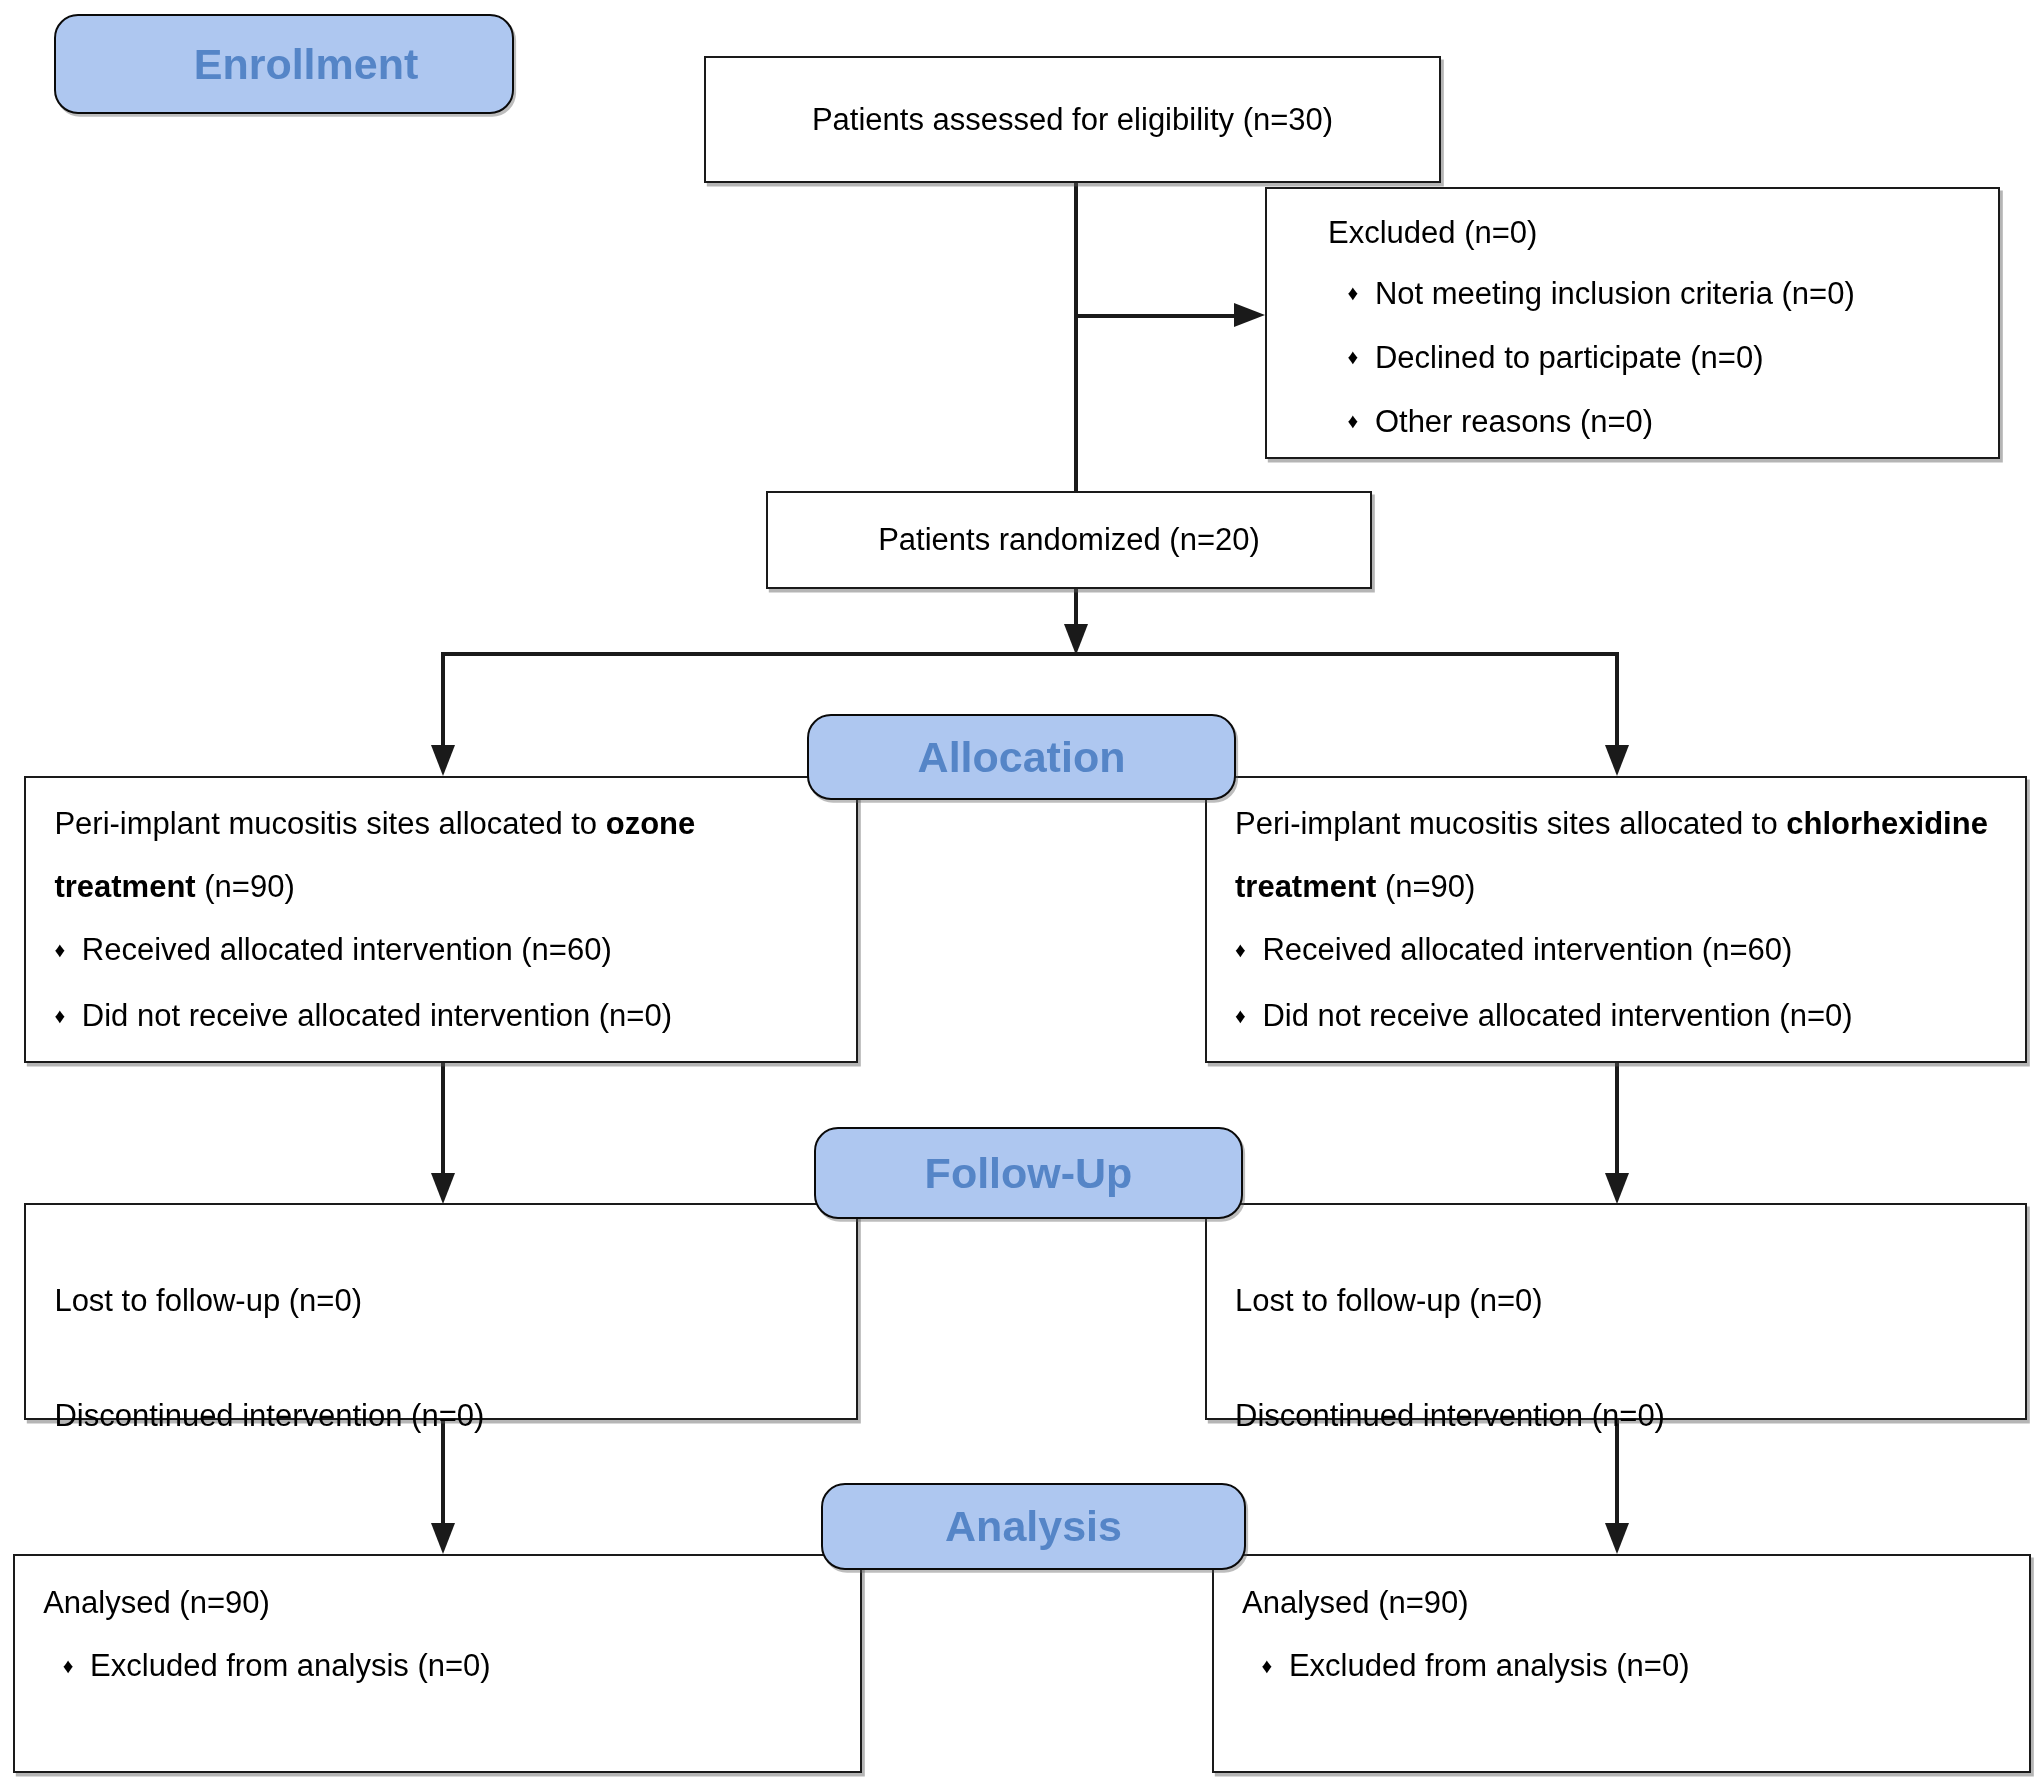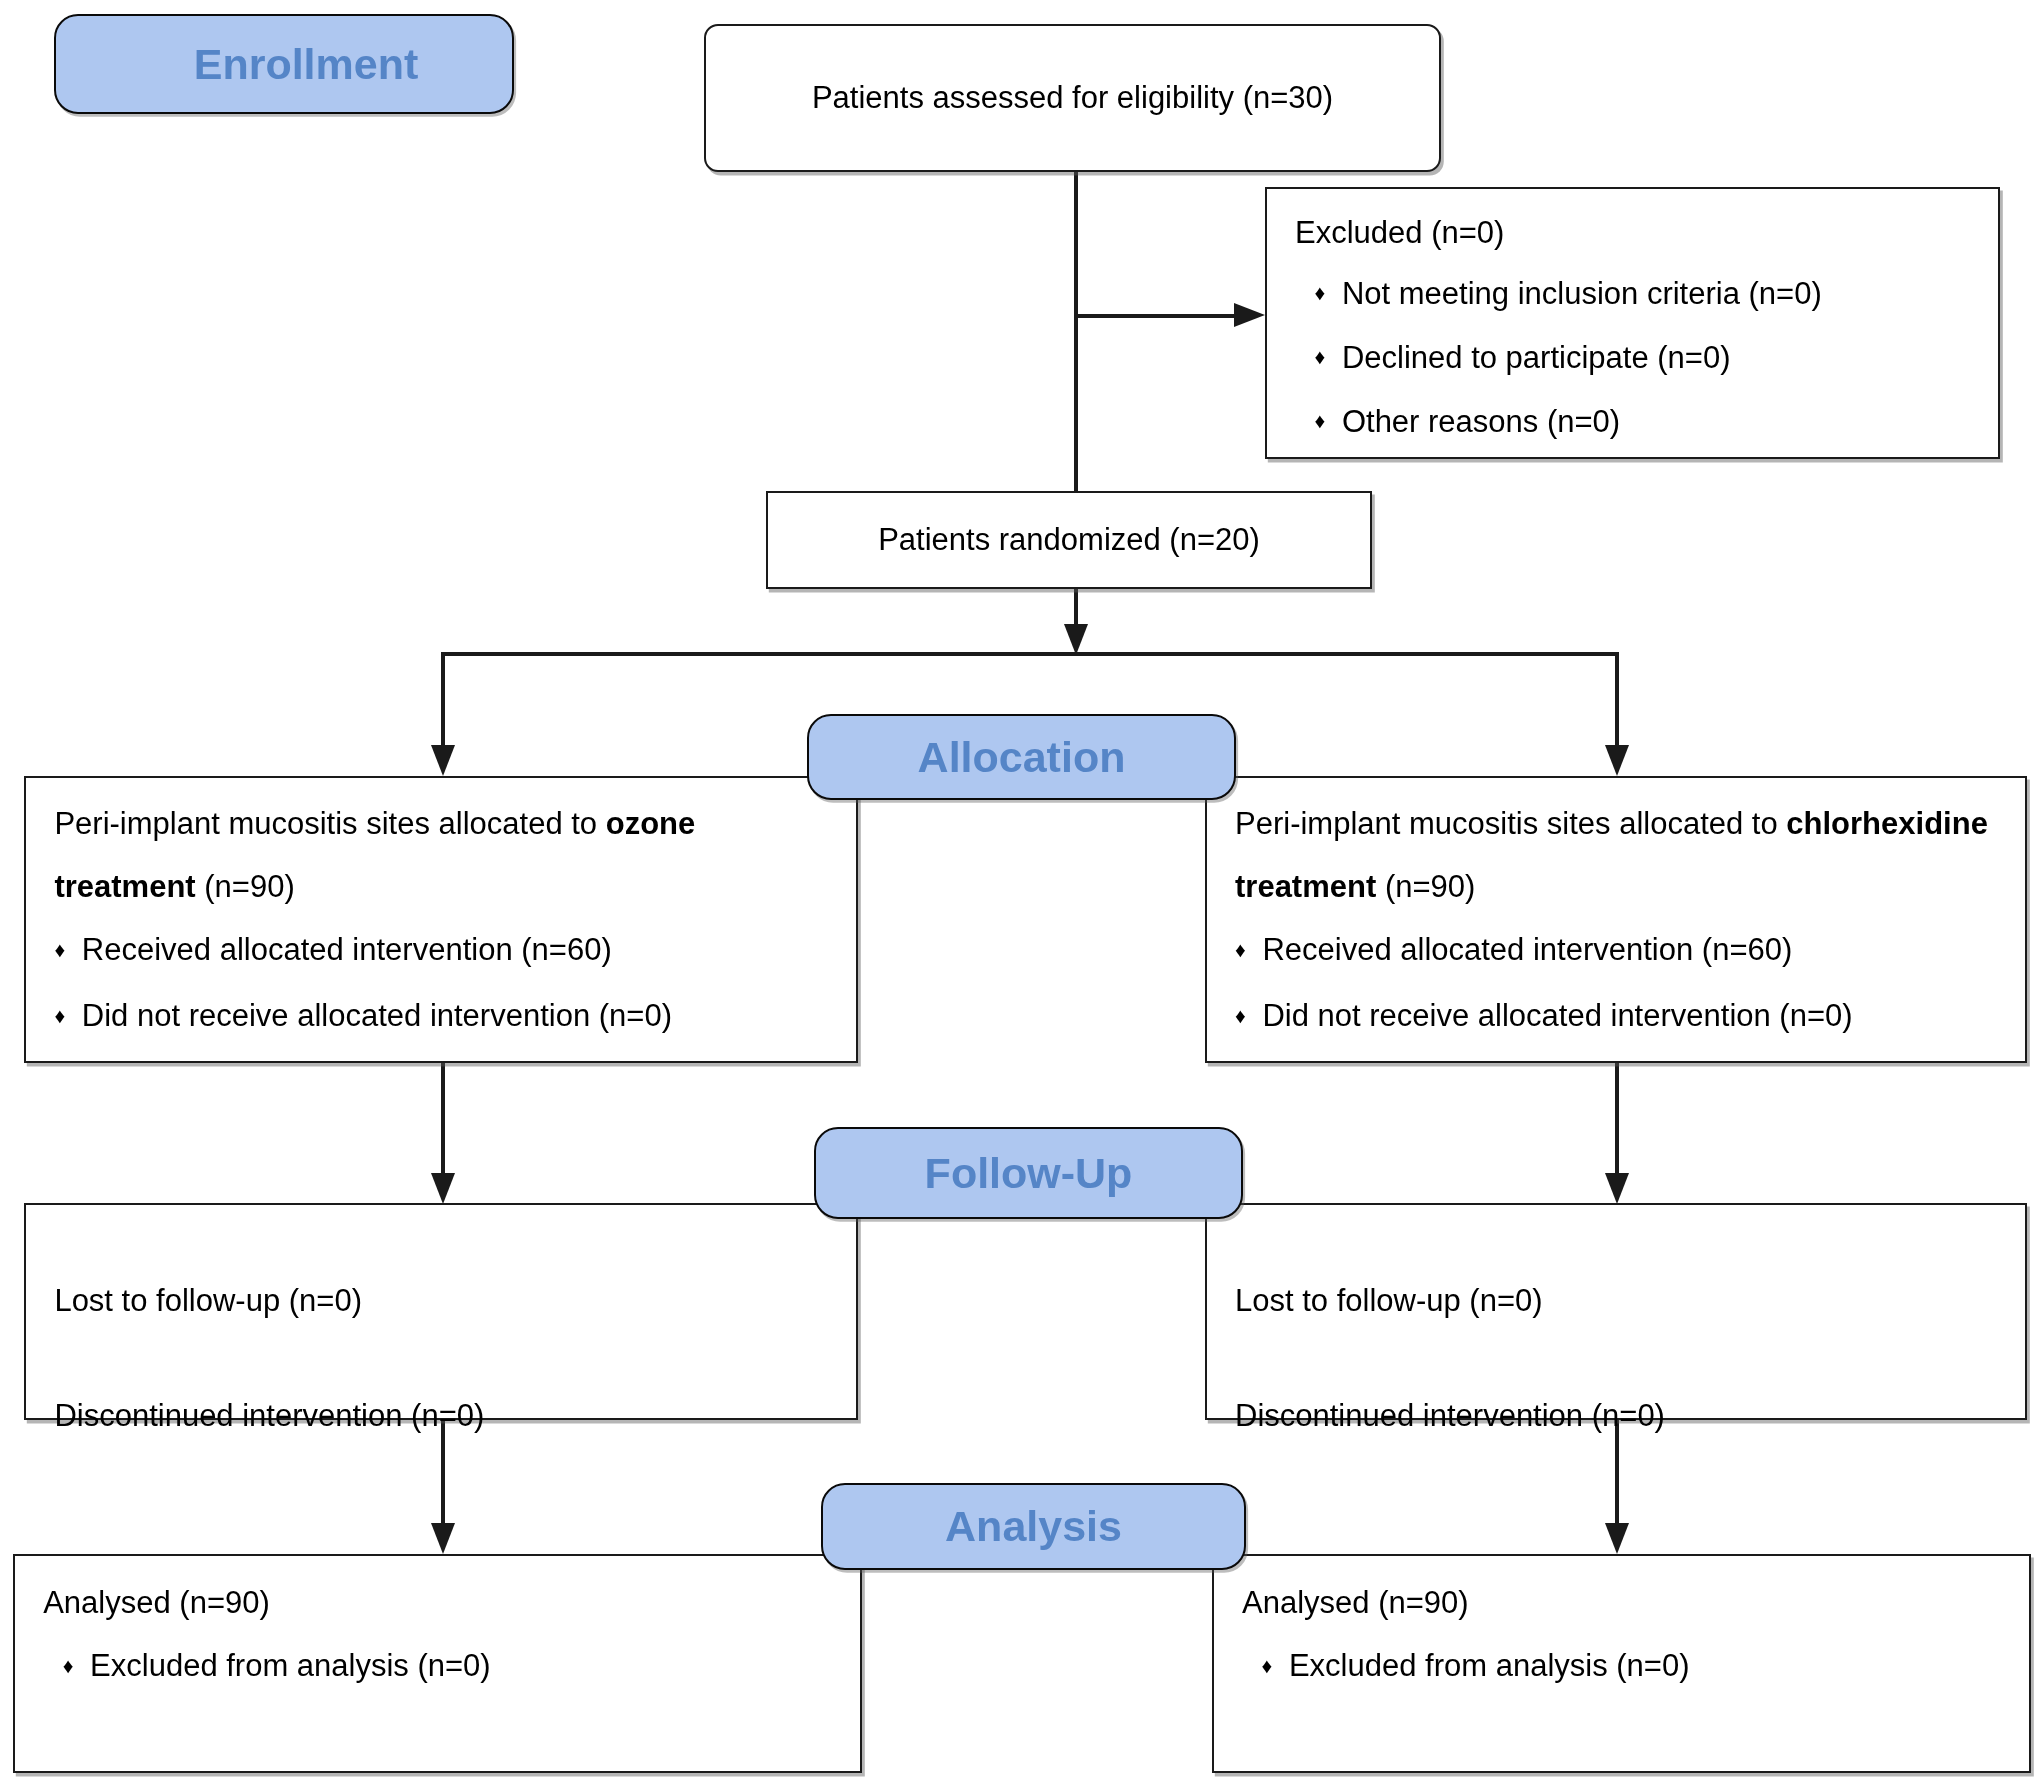--- a/index.html
+++ b/index.html
@@ -78,25 +78,25 @@
   <div class="line" style="left:441px;top:1061px;width:3.5px;height:113px;"></div>
   <div class="arrow-down" style="left:431px;top:1173px;"></div>
   <div class="line" style="left:1615px;top:1061px;width:3.5px;height:113px;"></div>
   <div class="arrow-down" style="left:1605px;top:1173px;"></div>
 
   <div class="line" style="left:441px;top:1419px;width:3.5px;height:106px;"></div>
   <div class="arrow-down" style="left:431px;top:1523px;"></div>
   <div class="line" style="left:1615px;top:1419px;width:3.5px;height:106px;"></div>
   <div class="arrow-down" style="left:1605px;top:1523px;"></div>
 
-  <div class="box centered" style="left:704px;top:24px;width:737px;height:148px;border-radius:14px;">
+  <div class="box centered" style="left:704px;top:56px;width:737px;height:127px;">
     <span>Patients assessed for eligibility (n=30)</span>
   </div>
 
-  <div class="box" style="left:1265px;top:187px;width:735px;height:272px;">
+  <div class="box" style="left:1265px;top:187px;width:735px;height:272px;padding-left:33px;">
     <div class="content" style="padding-top:12.5px;line-height:61px;">
       <div>Excluded (n=0)</div>
       <div class="bullet-row indent">
         <span class="bullet-glyph">♦</span><span>Not meeting inclusion criteria (n=0)</span>
       </div>
       <div class="bullet-row indent">
         <span class="bullet-glyph">♦</span><span>Declined to participate (n=0)</span>
       </div>
       <div class="bullet-row indent">
         <span class="bullet-glyph">♦</span><span>Other reasons (n=0)</span>

